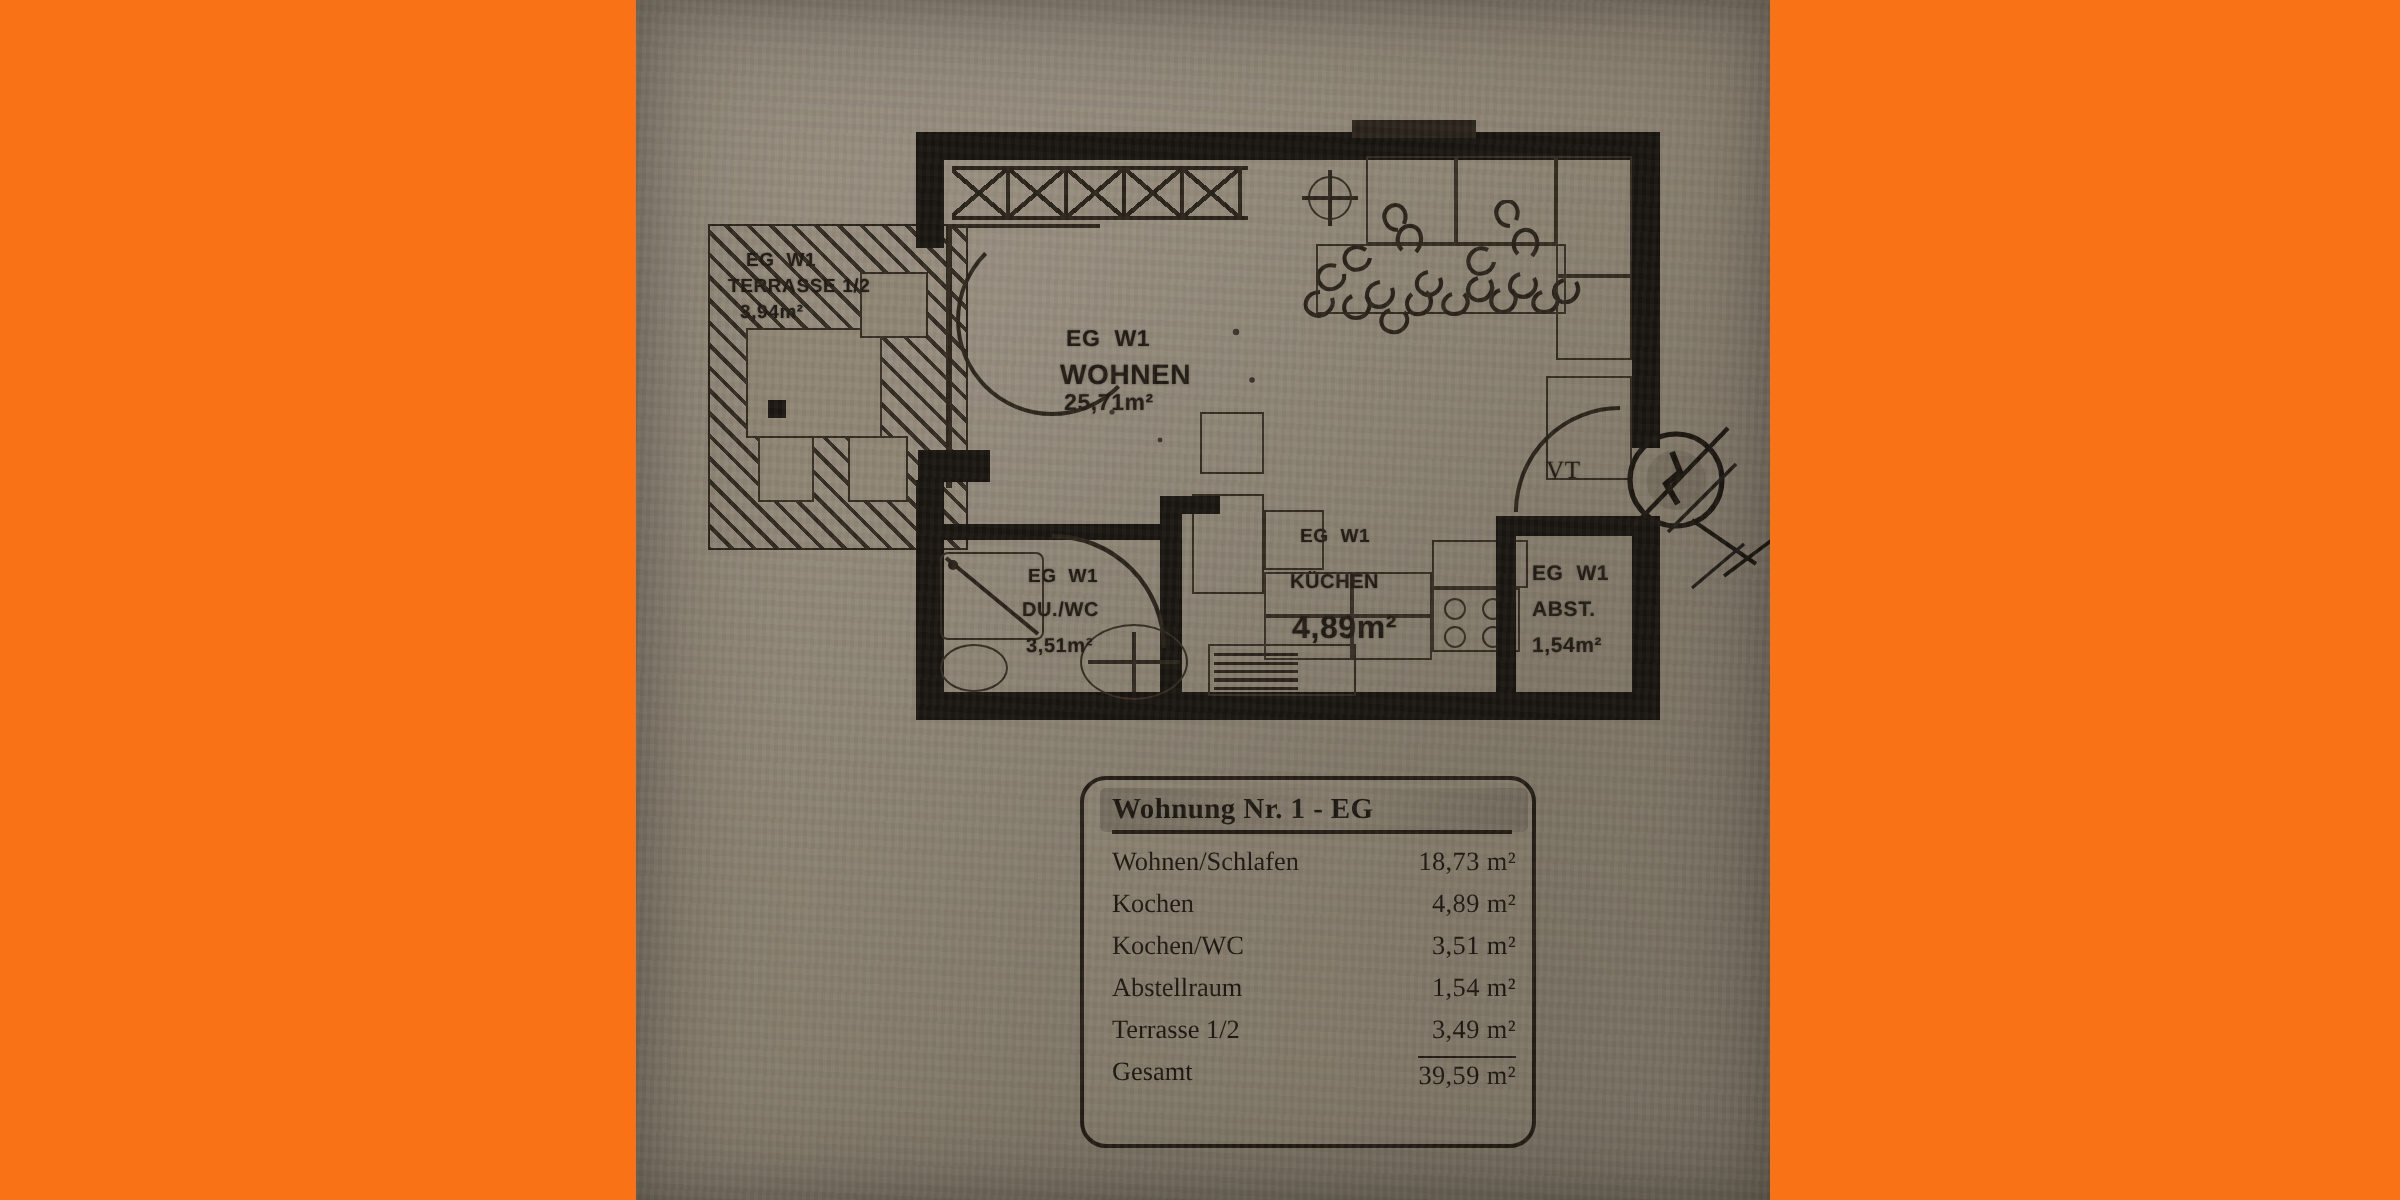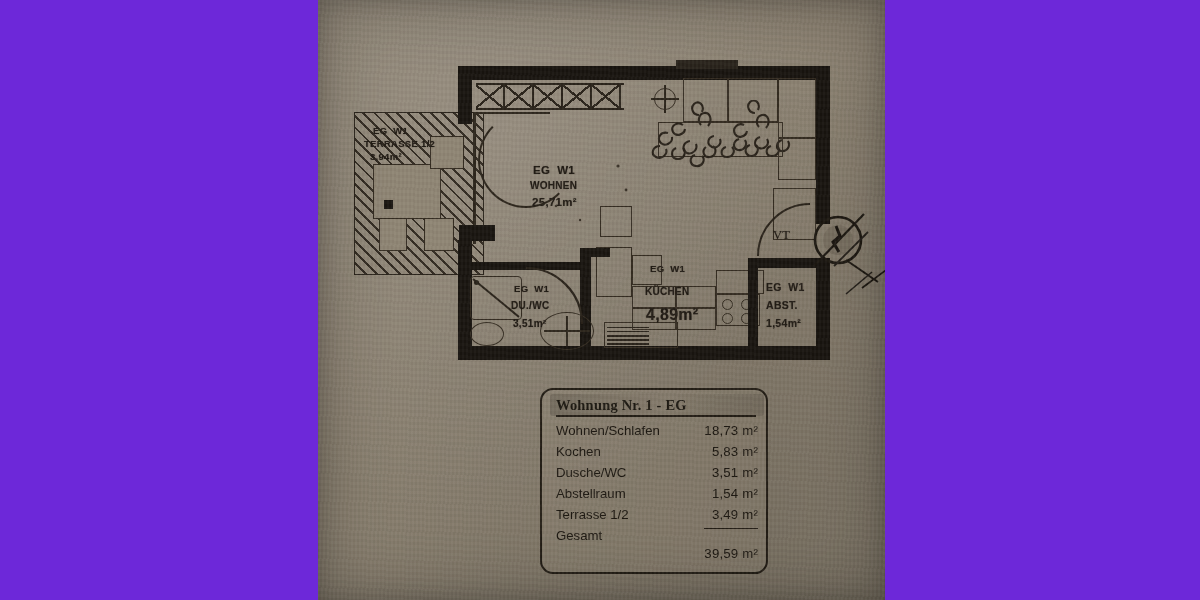--- a/index.html
+++ b/index.html
@@ -1,18 +1,18 @@
 <!DOCTYPE html>
 <html><head>
 <meta charset="utf-8">
 <style>
   html,body{margin:0;padding:0;background:#ffffff;}
   body{width:1200px;height:600px;overflow:hidden;font-family:"Liberation Serif",serif;}
 
-  #stage{position:relative;width:1200px;height:600px;background:#6d28d9;}
+  #stage{position:relative;width:1200px;height:600px;background:#f97316;}
 
   
   #photo{
     position:absolute;left:318px;top:0;width:567px;height:600px;
     background:
       radial-gradient(ellipse at 30% 20%, rgba(255,255,255,.10), rgba(0,0,0,0) 60%),
       radial-gradient(ellipse at 80% 85%, rgba(0,0,0,.10), rgba(0,0,0,0) 65%),
       linear-gradient(160deg,#8d8373 0%,#8a8070 45%,#837a6a 100%);
     overflow:hidden;
   }
@@ -55,24 +55,24 @@
   #legend{position:absolute;left:222px;top:388px;width:228px;height:186px;
      border:2.2px solid #241e16;border-radius:13px;box-sizing:border-box;
      background:rgba(160,150,133,.16);}
   #legend .ttl{position:absolute;left:14px;top:7px;width:200px;font-size:14.5px;
      font-family:"Liberation Serif",serif;font-weight:700;color:#1e1a13;
      border-bottom:2px solid #241e16;padding-bottom:1px;letter-spacing:.2px;}
   #legend .smudge{position:absolute;left:8px;top:4px;width:214px;height:22px;
      background:linear-gradient(90deg,rgba(70,64,54,.30),rgba(120,112,98,.12) 55%,rgba(70,64,54,.28));
      border-radius:3px;pointer-events:none;}
   .lrow{position:absolute;left:14px;width:202px;height:19.5px;font-size:13.2px;color:#1d1811;
-        font-family:Liberation Sans, sans-serif;}
+        font-family:Liberation Serif, serif;}
   .lrow .n{position:absolute;left:0;top:0;}
   .lrow .v{position:absolute;right:0;top:0;text-align:right;letter-spacing:.2px;}
-  .lrow.tot .v{border-top:1.6px solid #241e16;padding-top:17px;}
+  .lrow.tot .v{border-top:1.6px solid #241e16;padding-top:1px;}
 </style>
 </head>
 <body>
 
 <div id="stage">
 
   <div id="photo">
 
     <div id="terr"></div>
     <div class="box1" style="left:36px;top:112px;width:130px;height:163px;border-color:#2b241b;"></div>
@@ -107,21 +107,21 @@
         <i style="left:29px;"></i>
         <i style="left:58px;"></i>
         <i style="left:87px;"></i>
         <i style="left:116px;"></i>
     </div>
 
     <div class="arc" style="left:160px;top:112px;width:92px;height:92px;border-color:#2e271d;border-top-color:transparent;border-right-color:transparent;transform:rotate(0deg);border-radius:50%;"></div>
     <div class="thin" style="left:160px;top:112px;width:72px;height:2.4px;"></div>
 
     <div class="lbl" style="left:215px;top:164px;font-size:11.5px;">EG  W1</div>
-    <div class="lbl" style="left:212px;top:180px;font-size:10px;">WOHNEN</div>
+    <div class="lbl" style="left:212px;top:180px;font-size:14px;">WOHNEN</div>
     <div class="lbl" style="left:214px;top:196px;font-size:11.5px;">25,71m²</div>
 
     <div class="box1" style="left:365px;top:78px;width:45px;height:44px;"></div>
     <div class="box1" style="left:410px;top:78px;width:50px;height:44px;"></div>
     <div class="box1" style="left:460px;top:78px;width:38px;height:60px;"></div>
     <div class="box1" style="left:460px;top:138px;width:38px;height:42px;"></div>
     <div class="box1" style="left:455px;top:188px;width:43px;height:52px;"></div>
     <div class="box1" style="left:340px;top:122px;width:125px;height:35px;"></div>
 
     <div class="box1" style="left:336px;top:88px;width:22px;height:22px;border-radius:50%;"></div>
@@ -229,24 +229,24 @@
     <div id="legend">
       <div class="smudge"></div>
       <div class="ttl">Wohnung Nr. 1  -  EG</div>
 
       <div class="lrow" style="top:33px;">
         <span class="n">Wohnen/Schlafen</span>
         <span class="v">18,73 m²</span>
       </div>
       <div class="lrow" style="top:54px;">
         <span class="n">Kochen</span>
-        <span class="v">5,83 m²</span>
+        <span class="v">4,89 m²</span>
       </div>
       <div class="lrow" style="top:75px;">
-        <span class="n">Dusche/WC</span>
+        <span class="n">Kochen/WC</span>
         <span class="v">3,51 m²</span>
       </div>
       <div class="lrow" style="top:96px;">
         <span class="n">Abstellraum</span>
         <span class="v">1,54 m²</span>
       </div>
       <div class="lrow" style="top:117px;">
         <span class="n">Terrasse 1/2</span>
         <span class="v">3,49 m²</span>
       </div>

